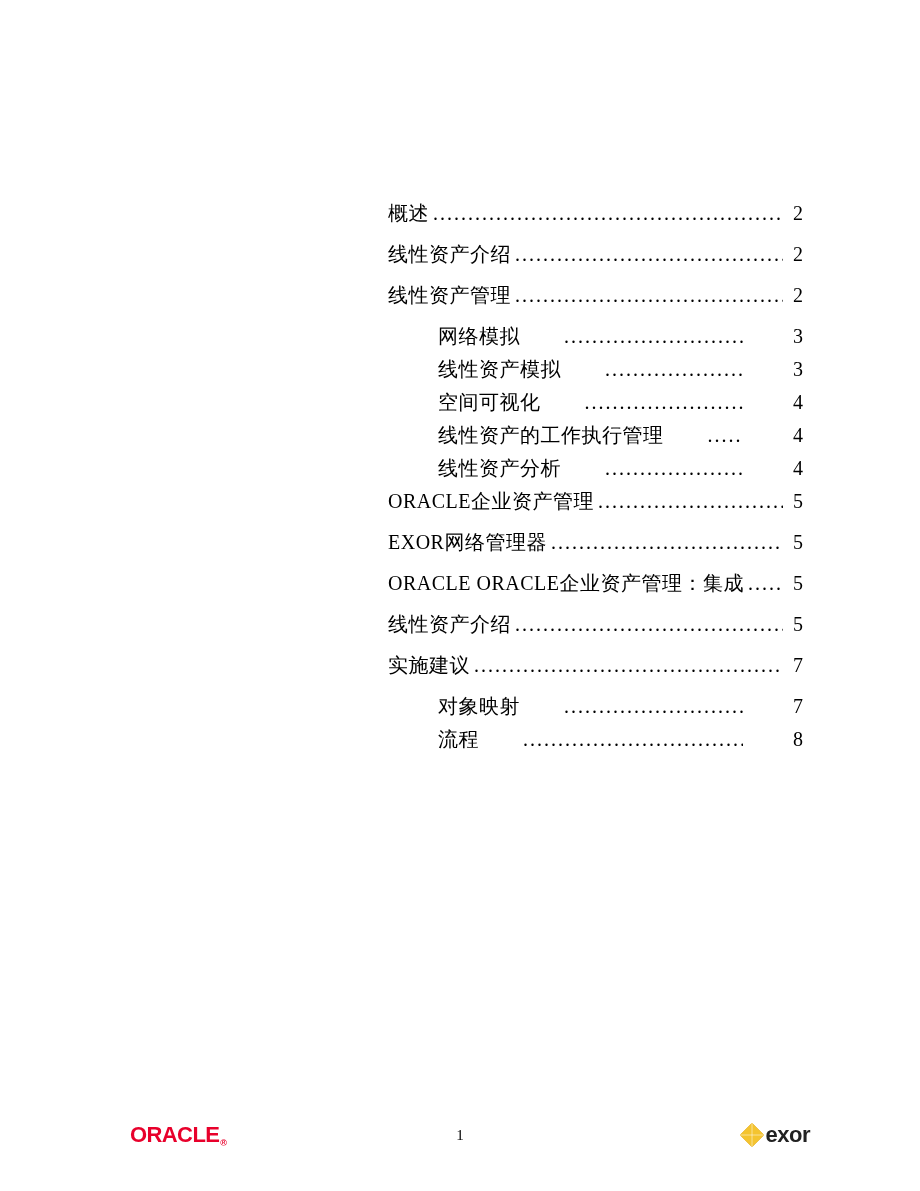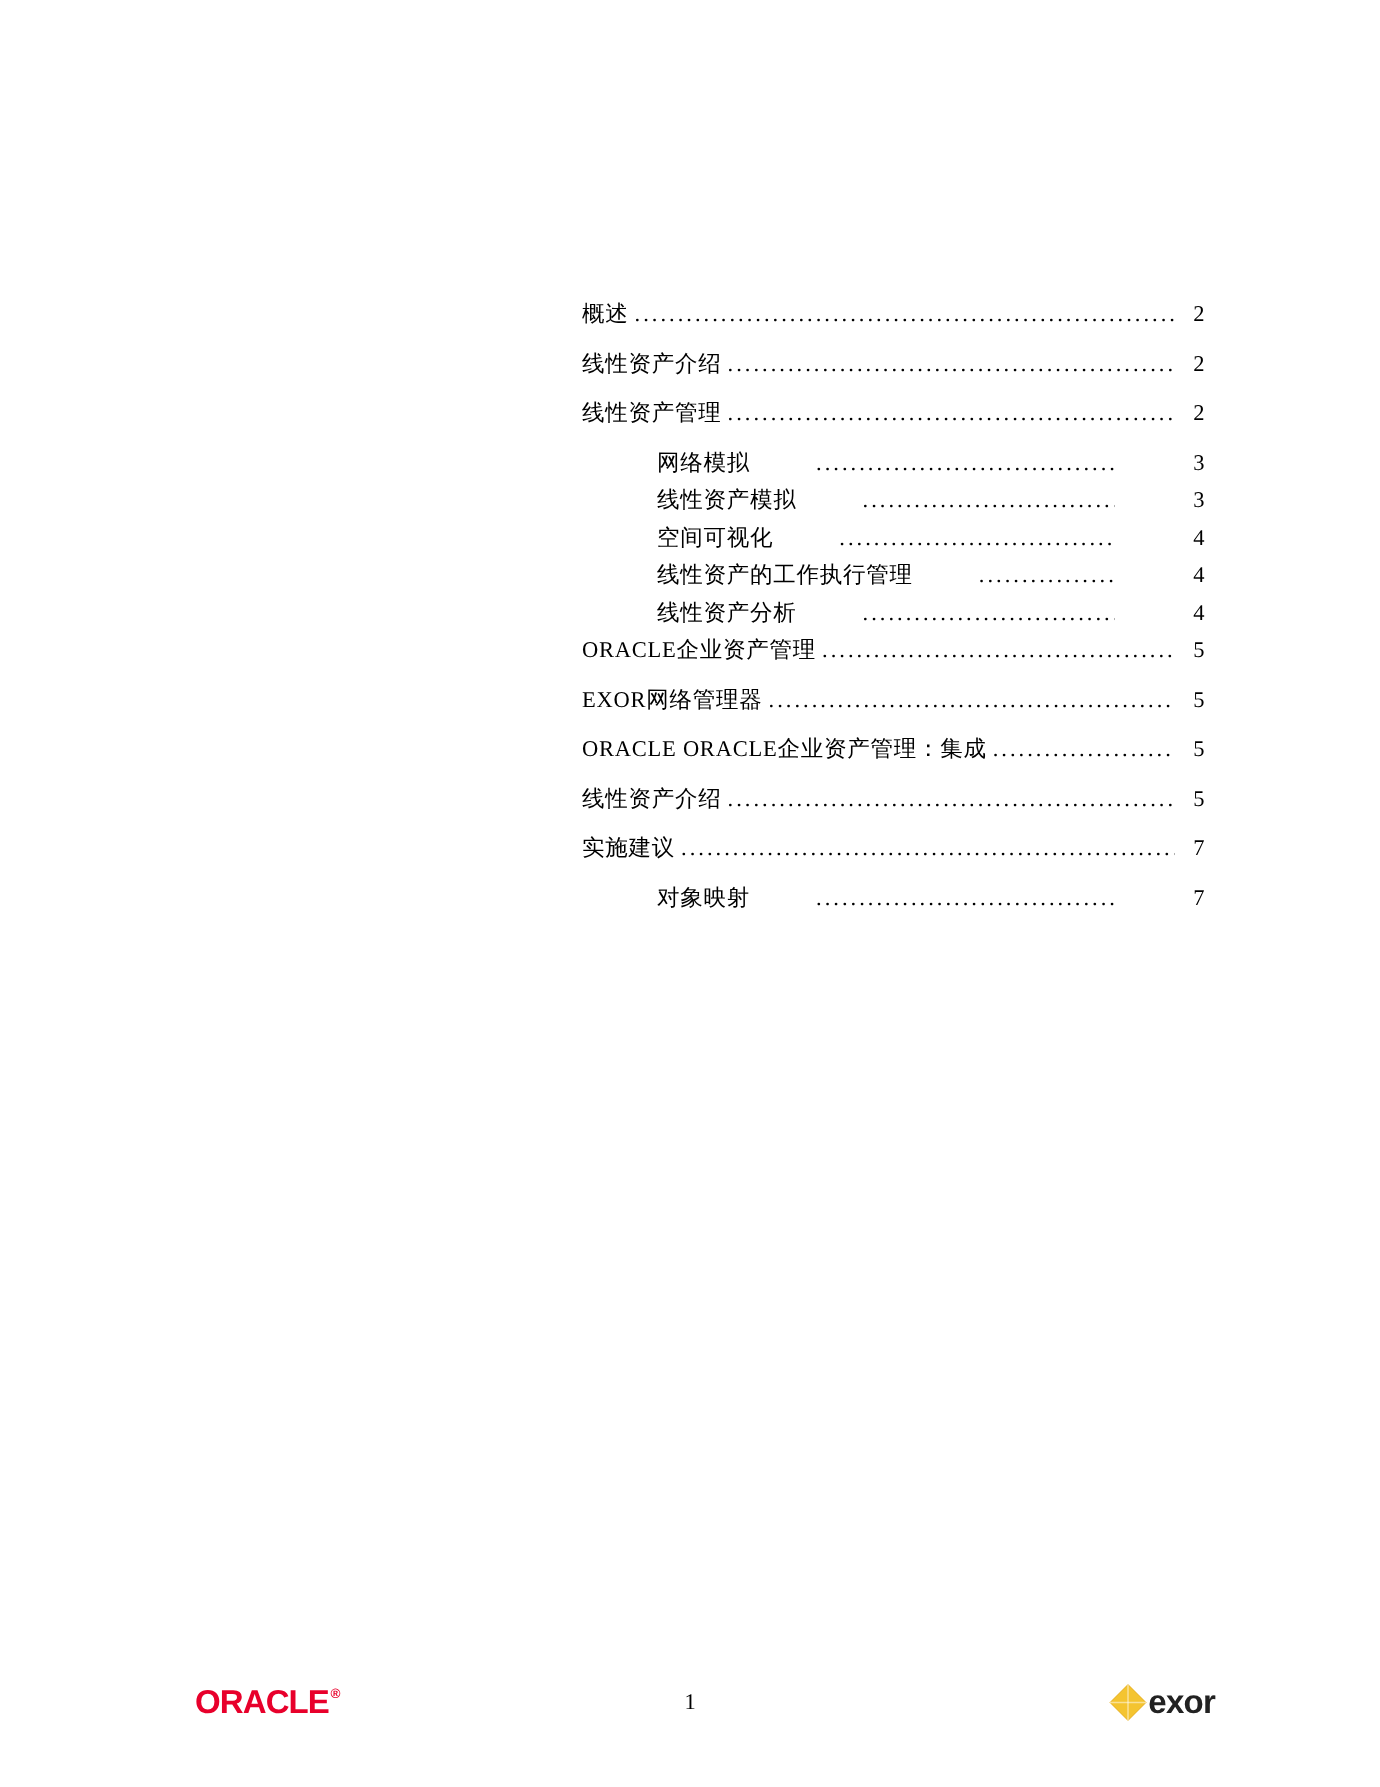--- a/index.html
+++ b/index.html
@@ -13,21 +13,21 @@
     .toc-container {
       position: absolute;
       top: 196px;
       left: 388px;
       width: 415px;
     }
     .toc-entry {
       display: flex;
       align-items: baseline;
       margin-bottom: 12px;
-      font-size: 15px;
+      font-size: 20px;
       color: #000;
     }
     .toc-entry.sub {
       margin-left: 50px;
       margin-bottom: 6px;
       width: calc(100% - 50px);
       gap: 40px;
     }
     .toc-entry.main {
       margin-top: 4px;
@@ -70,21 +70,21 @@
       font-size: 15px;
       font-family: "Times New Roman", serif;
     }
     .oracle-logo {
       font-family: Arial, Helvetica, sans-serif;
       font-weight: 900;
       font-size: 22px;
       color: #E8002B;
       letter-spacing: -0.6px;
       display: flex;
-      align-items: flex-start;
+      align-items: flex-end;
     }
     .oracle-logo .reg {
       font-size: 9px;
       margin-top: 2px;
       margin-left: 1px;
     }
     .exor-logo {
       display: flex;
       align-items: center;
       gap: 0;
@@ -166,20 +166,25 @@
     </div>
     <div class="toc-entry main">
       <span class="toc-label">实施建议</span>
       <span class="toc-dots"></span>
       <span class="toc-page">7</span>
     </div>
     <div class="toc-entry sub">
       <span class="toc-label">对象映射</span>
       <span class="toc-dots"></span>
       <span class="toc-page">7</span>
+    </div>
+    <div class="toc-entry sub">
+      <span class="toc-label">流程</span>
+      <span class="toc-dots"></span>
+      <span class="toc-page">8</span>
     </div>
   </div>
 
 <div class="footer">
   <div class="oracle-logo">
     <span>ORACLE</span>
     <span class="reg">®</span>
   </div>
   <div class="page-number">1</div>
   <div class="exor-logo">

